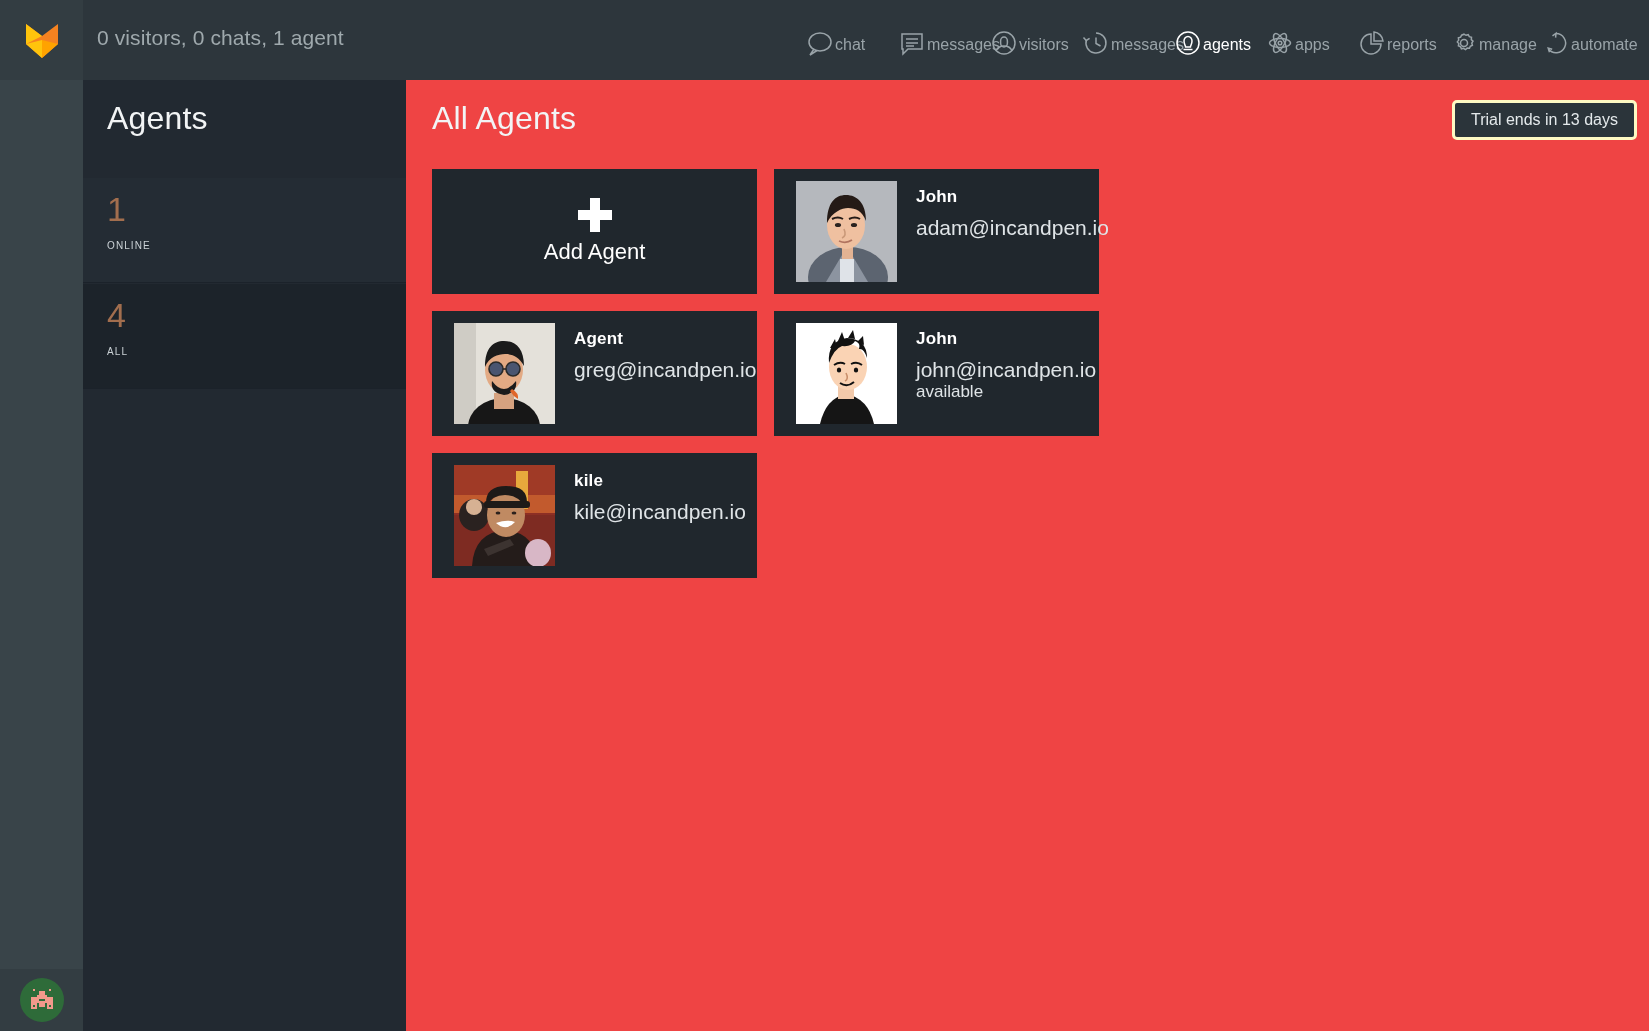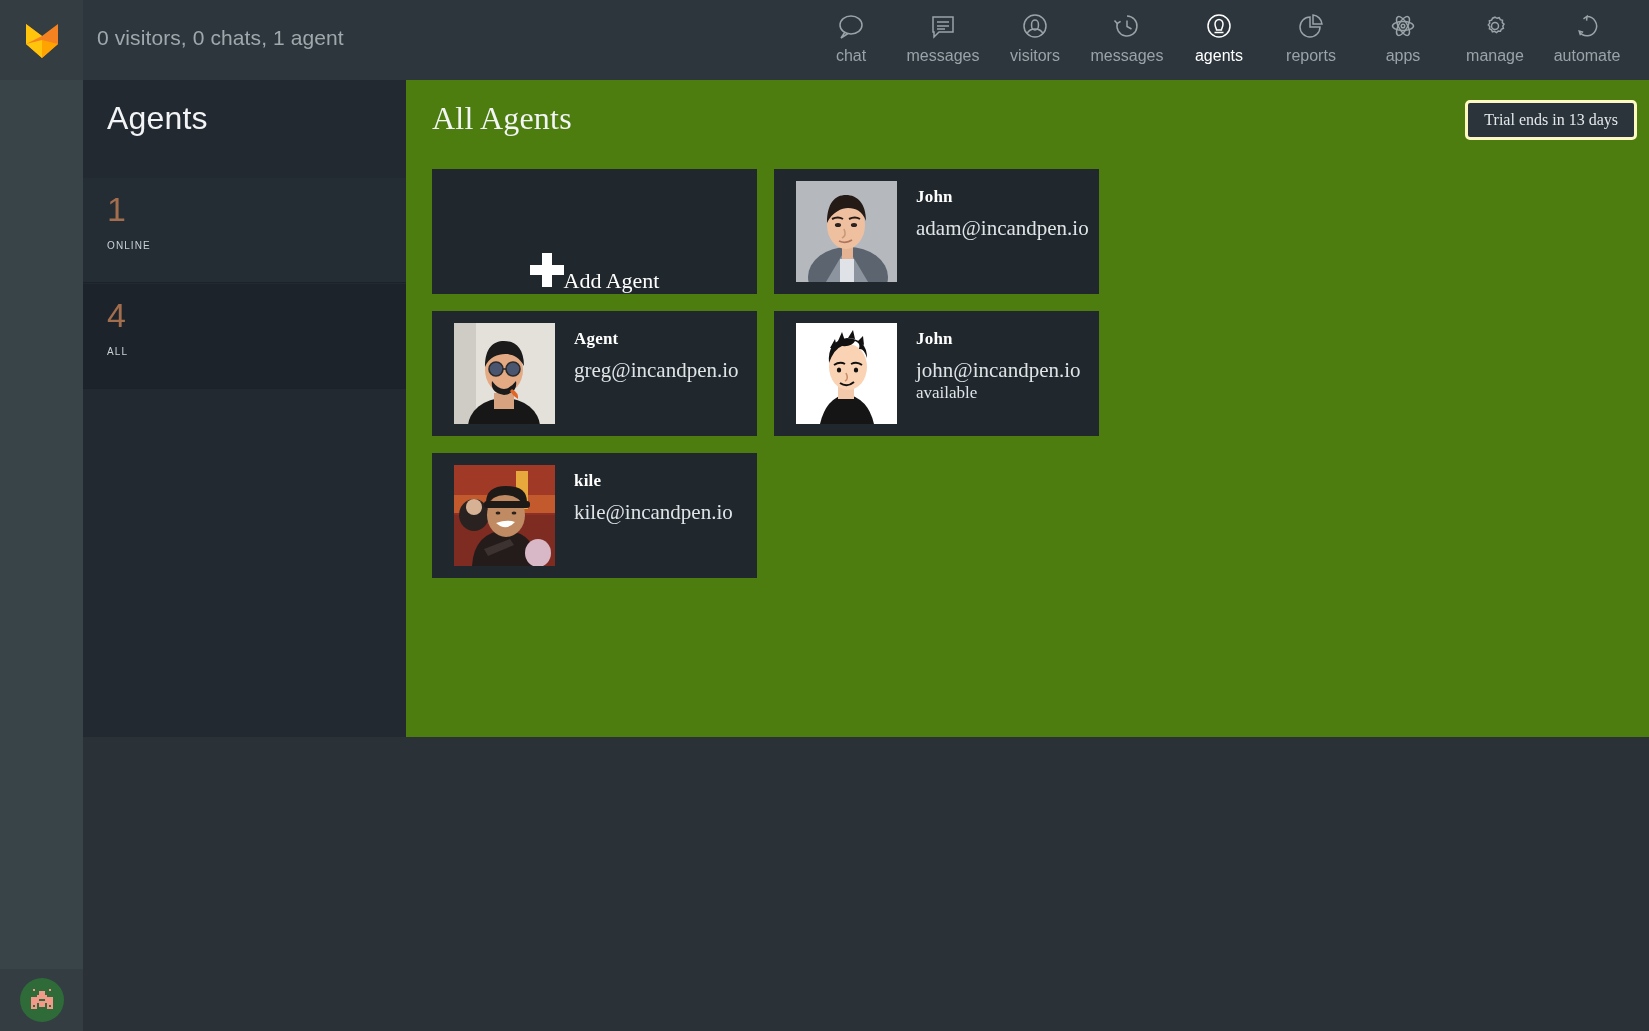--- a/index.html
+++ b/index.html
@@ -3,21 +3,21 @@
 <meta charset="utf-8">
 <title>Agents</title>
 <style>
   * { margin:0; padding:0; box-sizing:border-box; }
   html, body {
     width:1649px; height:1031px;
     background:#2a3238;
     font-family:"Liberation Sans", sans-serif;
     overflow:hidden;
   }
-  #app { position:relative; width:1649px; height:737px; background:#2a3238; }
+  #app { position:relative; width:1649px; height:1031px; background:#2a3238; }
 
   
   .rail {
     position:absolute; left:0; top:0; width:83px; height:1031px;
     background:#394449;
   }
   .rail-logo {
     position:absolute; left:0; top:0; width:83px; height:80px;
     display:flex; align-items:center; justify-content:center;
     background:#333d42;
@@ -45,21 +45,21 @@
   .status-line {
     position:absolute; left:14px; top:26px;
     font-size:21px; color:#9fa9ad; letter-spacing:.1px;
   }
   .nav {
     position:absolute; right:16px; top:0; height:80px;
     display:flex; align-items:flex-start;
   }
   .nav-item {
     width:92px; height:80px; padding-top:8px;
-    display:flex; flex-direction:column; align-items:center;
+    display:flex; flex-direction:row; align-items:center;
     cursor:pointer;
   }
   .nav-item .ni-icon { height:38px; display:flex; align-items:center; justify-content:center; }
   .nav-item .ni-label { font-size:16px; color:#99a3a8; margin-top:1px; }
   .nav-item.active .ni-label { color:#ffffff; }
   .nav-item svg { stroke:#99a3a8; fill:none; stroke-width:1.5; }
   .nav-item.active svg { stroke:#ffffff; }
 
   
   .sidebar {
@@ -81,22 +81,21 @@
     font-size:34px; font-weight:300; color:#a26e4e;
   }
   .filter .flabel {
     position:absolute; left:24px; top:62px;
     font-size:10px; color:#cbd2d6; letter-spacing:1.1px;
   }
 
   
   .main {
     position:absolute; left:406px; top:80px; right:0; bottom:0;
-    background:#4d7c0f;
-    font-family:Liberation Serif, serif;
+    background:#ef4444;
   }
   .main-title {
     position:absolute; left:26px; top:20px;
     font-size:32px; color:#f2f4f5; font-weight:300; letter-spacing:.2px;
   }
   .trial {
     position:absolute; right:12px; top:20px;
     padding:8px 16px; border:3px solid #fef9c3; border-radius:5px;
     background:#2b343a; color:#e4e9eb; font-size:16px;
   }
@@ -105,21 +104,21 @@
     position:absolute; left:26px; top:89px; width:1000px;
     display:flex; flex-wrap:wrap;
   }
   .card {
     width:325px; height:125px; margin:0 17px 17px 0;
     background:#20272d;
     position:relative;
     cursor:pointer;
   }
   .card.add {
-    display:flex; align-items:flex-end; justify-content:center;
+    display:flex; flex-direction:column; align-items:center; justify-content:center;
   }
   .plus {
     width:34px; height:34px; position:relative; margin-bottom:7px;
   }
   .plus::before, .plus::after {
     content:""; position:absolute; background:#ffffff;
   }
   .plus::before { left:12px; top:0; width:10px; height:34px; }
   .plus::after  { left:0; top:12px; width:34px; height:10px; }
   .add-label { font-size:22px; color:#ffffff; font-weight:300; }
@@ -227,37 +226,37 @@
             <path d="M15 6.5 a4 4.6 0 0 1 4 4.6 c0 3.2 -1.6 4.3 -1.6 6 h-4.8 c0 -1.7 -1.6 -2.8 -1.6 -6 a4 4.6 0 0 1 4 -4.6 Z"></path>
             <path d="M10.5 19.5 H19.5"></path>
           </svg>
         </span>
         <span class="ni-label">agents</span>
       </div>
 
       <div class="nav-item">
         <span class="ni-icon">
           <svg width="30" height="28" viewBox="0 0 30 28">
-            <path d="M14 4 a10 10 0 1 0 10 10 h-10 Z"></path>
-            <path d="M17 2 a10 10 0 0 1 9 9 h-9 Z"></path>
-          </svg>
-        </span>
-        <span class="ni-label">reports</span>
-      </div>
-
-      <div class="nav-item">
-        <span class="ni-icon">
-          <svg width="30" height="28" viewBox="0 0 30 28">
             <ellipse cx="15" cy="13" rx="10.5" ry="4.4"></ellipse>
             <ellipse cx="15" cy="13" rx="10.5" ry="4.4" transform="rotate(60 15 13)"></ellipse>
             <ellipse cx="15" cy="13" rx="10.5" ry="4.4" transform="rotate(120 15 13)"></ellipse>
             <circle cx="15" cy="13" r="1.8"></circle>
           </svg>
         </span>
         <span class="ni-label">apps</span>
+      </div>
+
+      <div class="nav-item">
+        <span class="ni-icon">
+          <svg width="30" height="28" viewBox="0 0 30 28">
+            <path d="M14 4 a10 10 0 1 0 10 10 h-10 Z"></path>
+            <path d="M17 2 a10 10 0 0 1 9 9 h-9 Z"></path>
+          </svg>
+        </span>
+        <span class="ni-label">reports</span>
       </div>
 
       <div class="nav-item">
         <span class="ni-icon">
           <svg width="30" height="28" viewBox="0 0 30 28">
             <path d="M15 4.2 l2 1.1 2.2 -.6 1.1 2 2.2 .6 -.2 2.3 1.7 1.5 -1.2 2 .6 2.2 -2.1 .9 -.8 2.1 -2.3 -.2 -1.7 1.5 -1.9 -1.3 -2.2 .5 -.9 -2.1 -2.1 -.9 .4 -2.2 -1.5 -1.7 1.4 -1.8 -.3 -2.3 2.2 -.6 1 -2 Z"></path>
             <circle cx="15" cy="13" r="3.5"></circle>
           </svg>
         </span>
         <span class="ni-label">manage</span>

